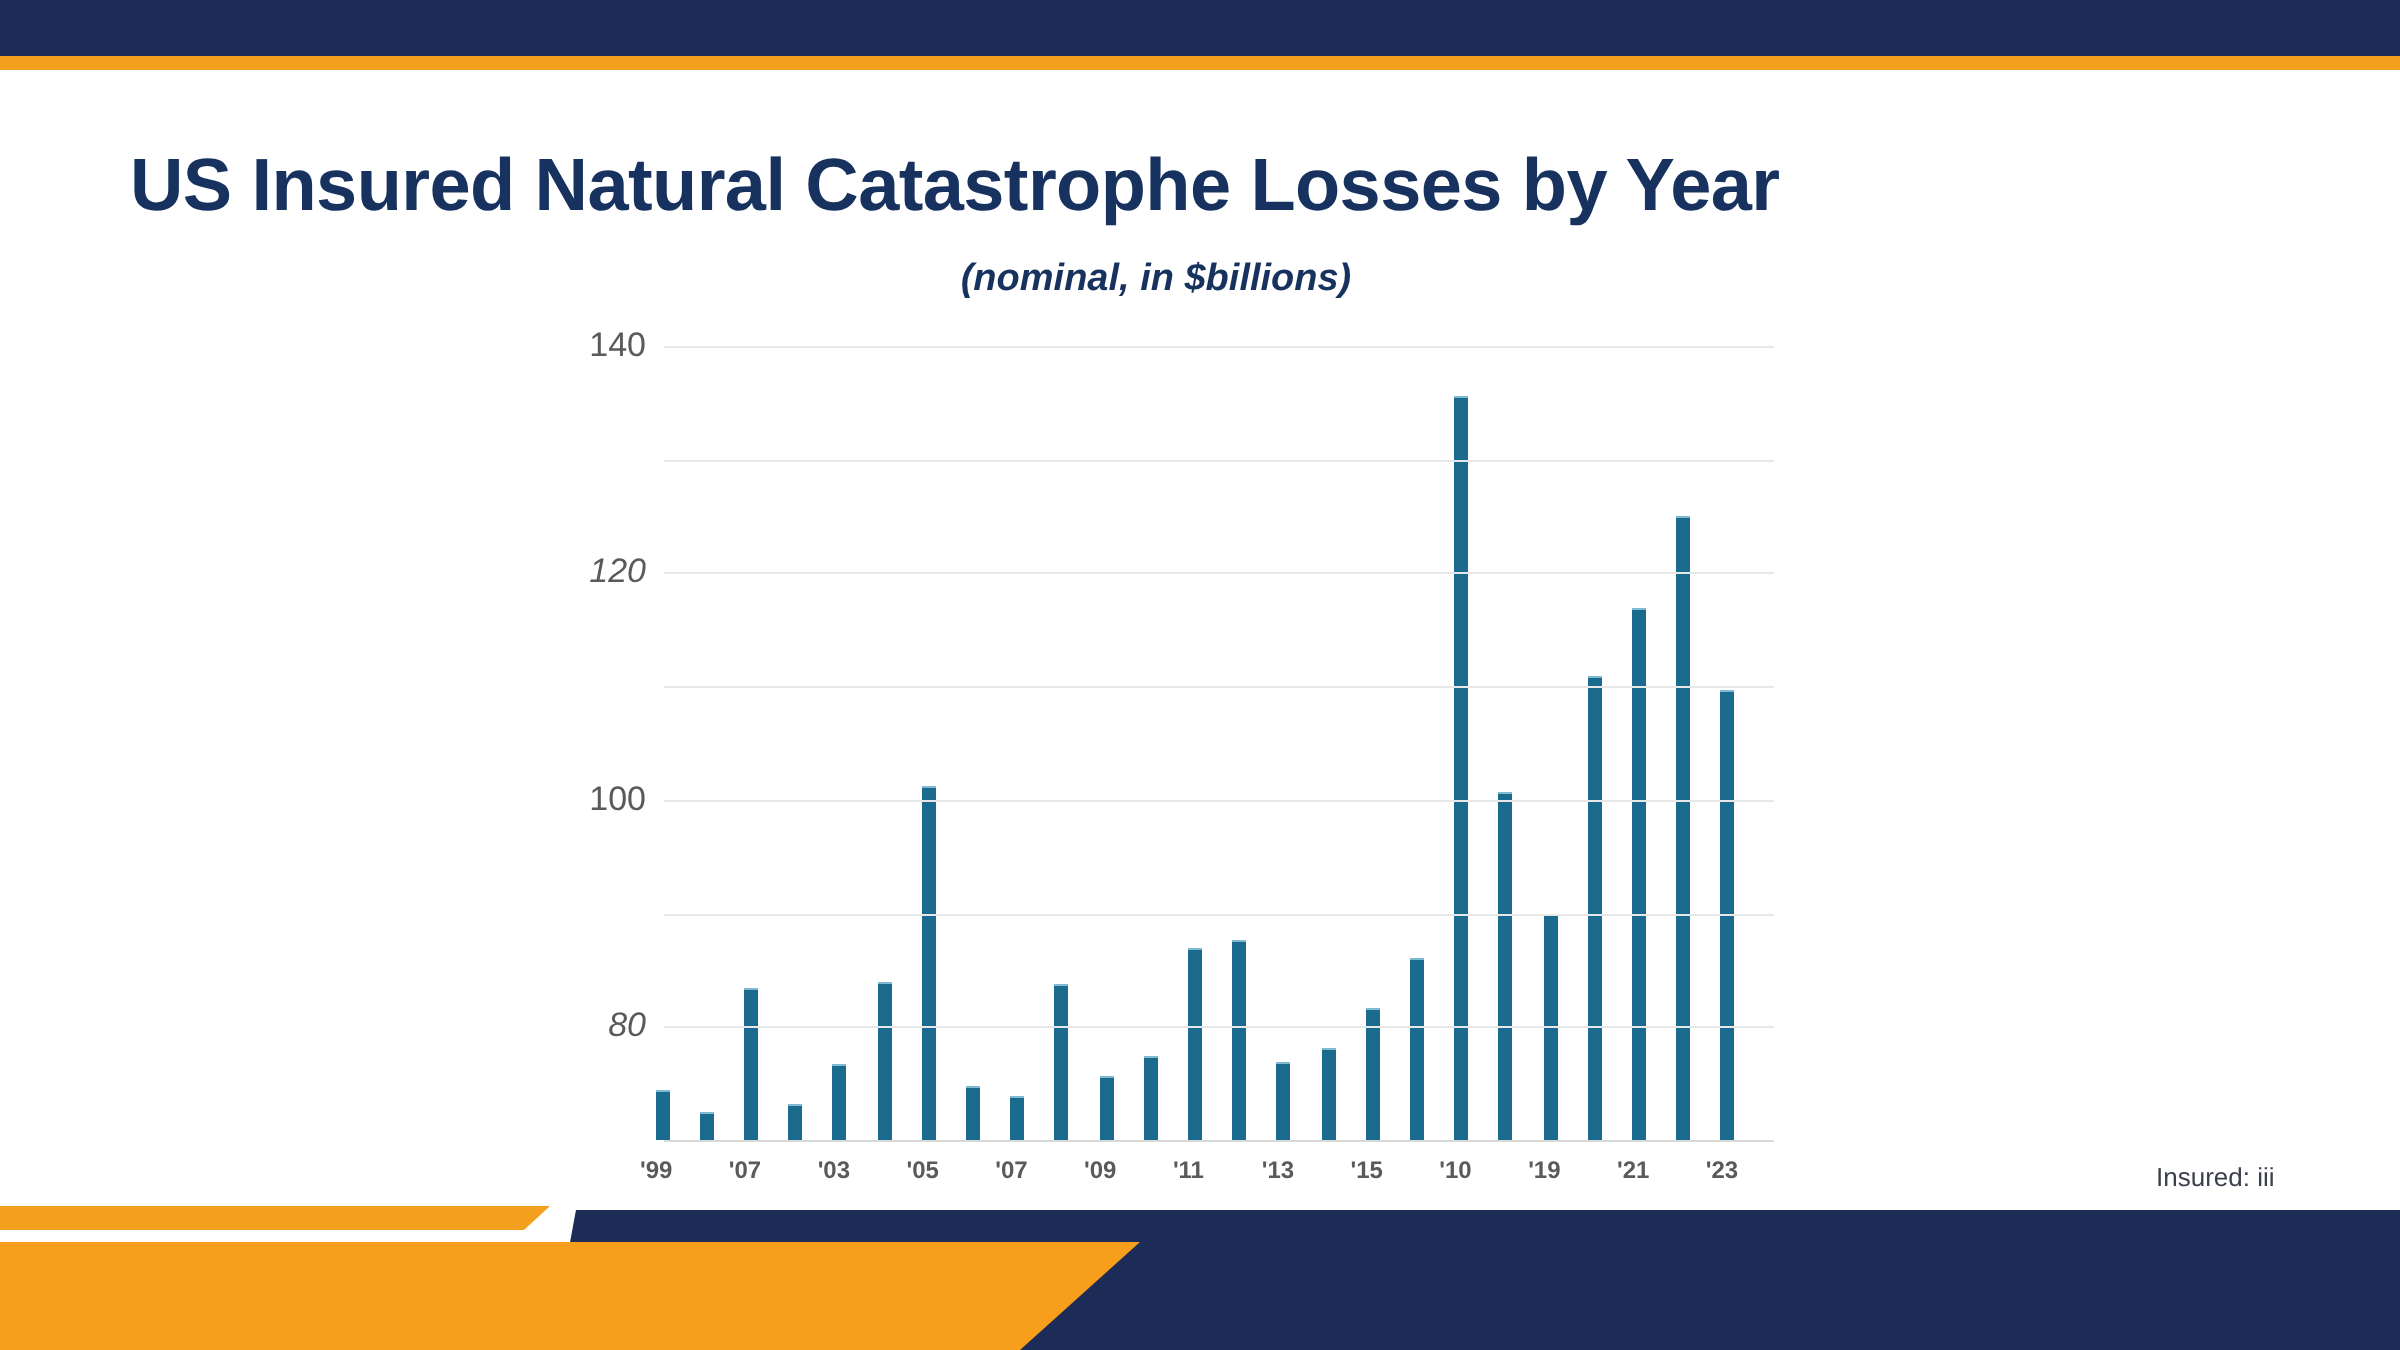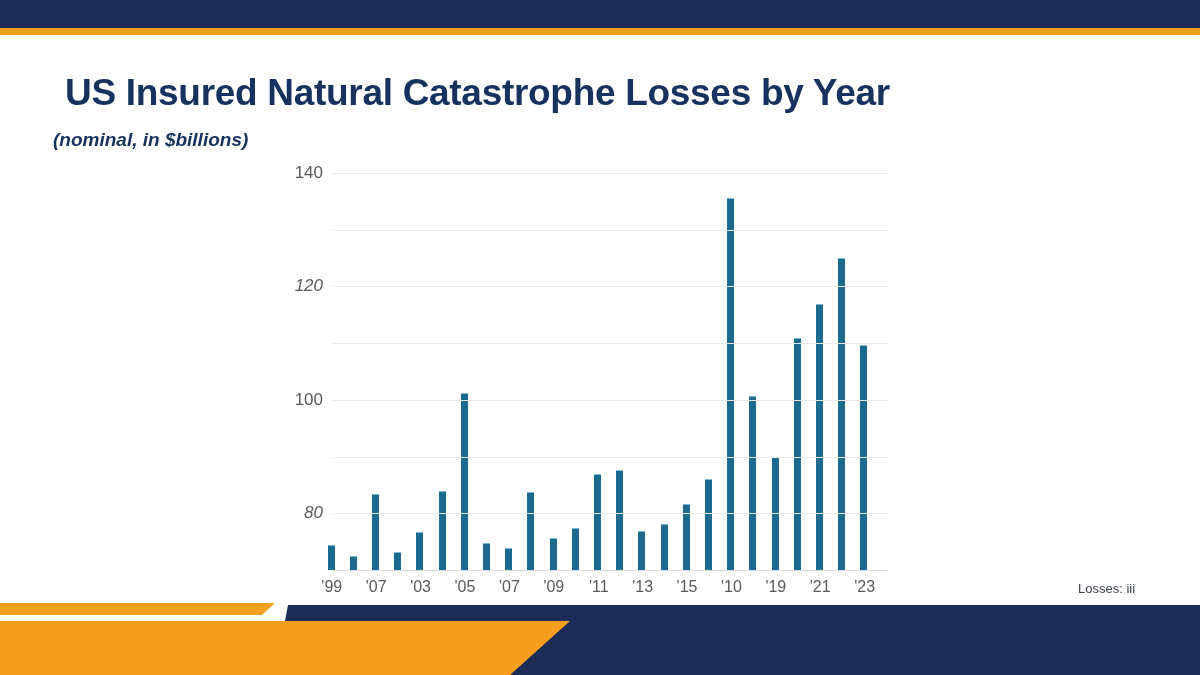--- a/index.html
+++ b/index.html
@@ -48,20 +48,21 @@
     margin: 12px;
     white-space: nowrap;
   }
   #page-subtitle {
     font-size: 19px;
     font-weight: bold;
     font-style: italic;
     color: #17325e;
     margin: 3px 0 0 0;
     line-height: 24px;
+    text-align: center;
   }
 
   
   #chart-area {
     position: absolute;
     left: 262px;
     top: 160px;
     width: 630px;
     height: 440px;
   }
@@ -116,23 +117,24 @@
   #xaxis {
     position: absolute;
     left: 58px;
     top: 418px;
     width: 555px;
     display: flex;
     justify-content: space-between;
   }
   .xtick-slot {
     flex: 1 1 0;
-    text-align: right;
-    font-size: 16px;
+    text-align: left;
+    font-size: 12px;
     color: #5a5a5a;
+    font-weight: bold;
   }
   .xtick-slot.blank { color: transparent; }
 
   
   #source-note {
     position: absolute;
     left: 1078px;
     top: 581px;
     font-size: 13px;
     color: #3a3f4b;
@@ -280,21 +282,21 @@
       <div class="xtick-slot">'10</div>
       <div class="xtick-slot blank">&nbsp;</div>
       <div class="xtick-slot">'19</div>
       <div class="xtick-slot blank">&nbsp;</div>
       <div class="xtick-slot">'21</div>
       <div class="xtick-slot blank">&nbsp;</div>
       <div class="xtick-slot">'23</div>
     </div>
 </div>
 
-<div id="source-note">Losses: iii</div>
+<div id="source-note">Insured: iii</div>
 
 <div id="deco">
   <svg width="1200" height="90" viewBox="0 0 1200 90">
     <polygon points="0,18 275,18 262,30 0,30" fill="#f4a01f"></polygon>
     <polygon points="288,20 1200,20 1200,90 275,90" fill="#1d2c57"></polygon>
     <polygon points="0,36 570,36 510,90 0,90" fill="#f79f1c"></polygon>
   </svg>
 </div>
 
 </body></html>

